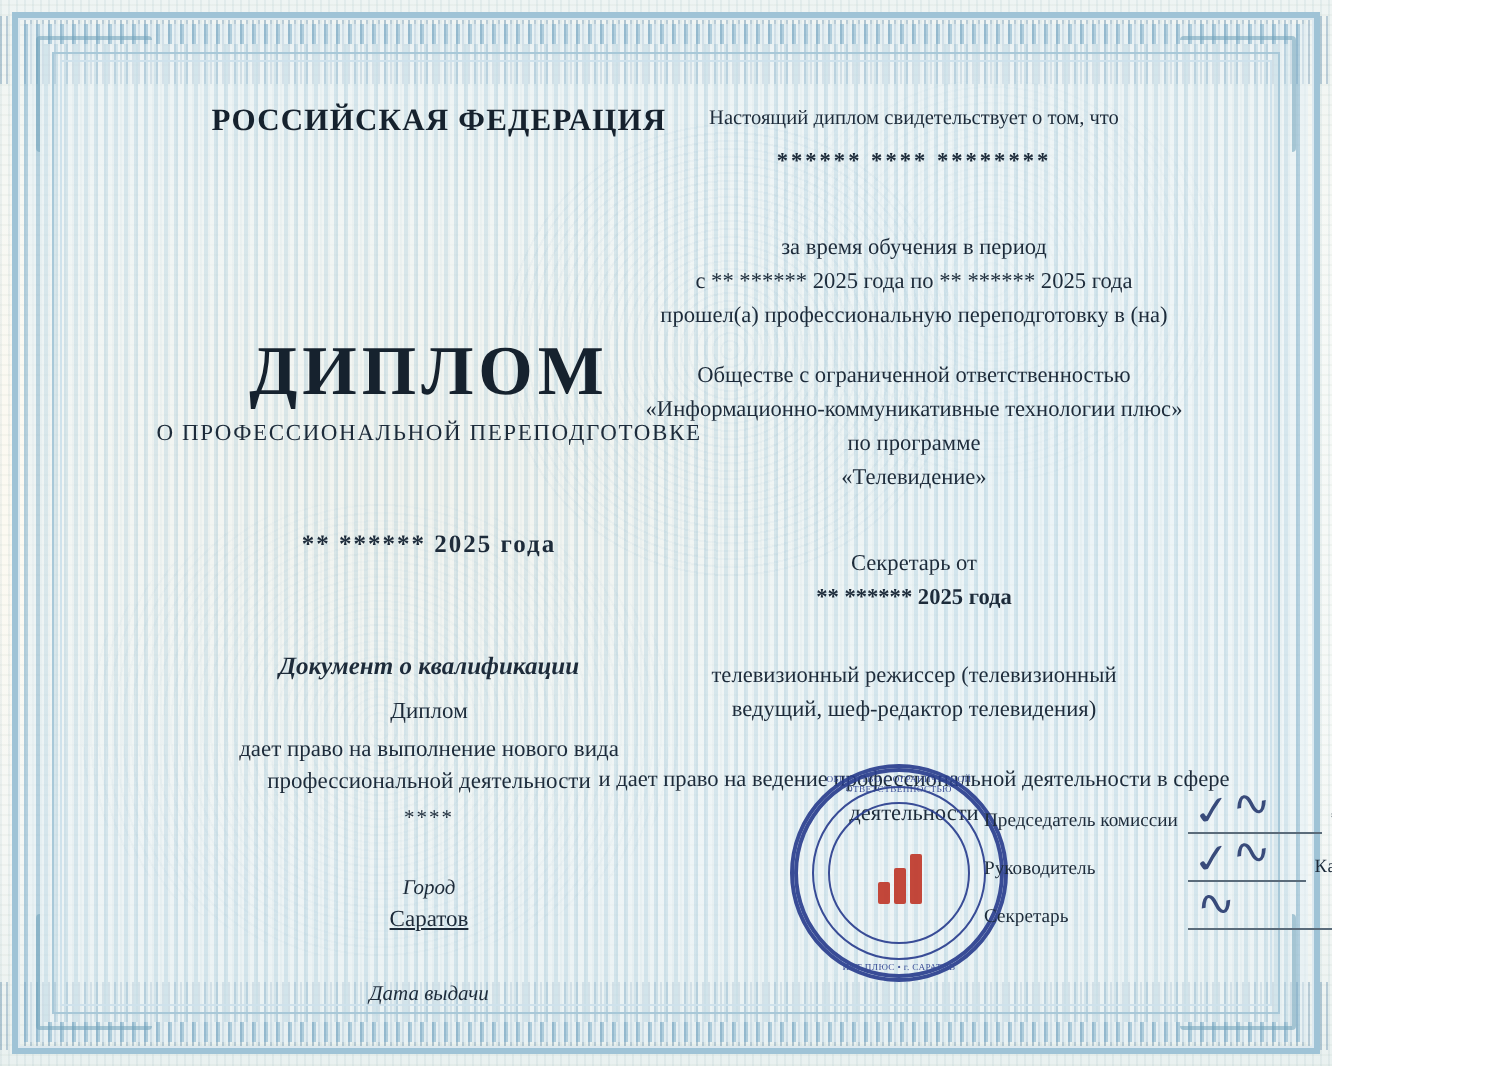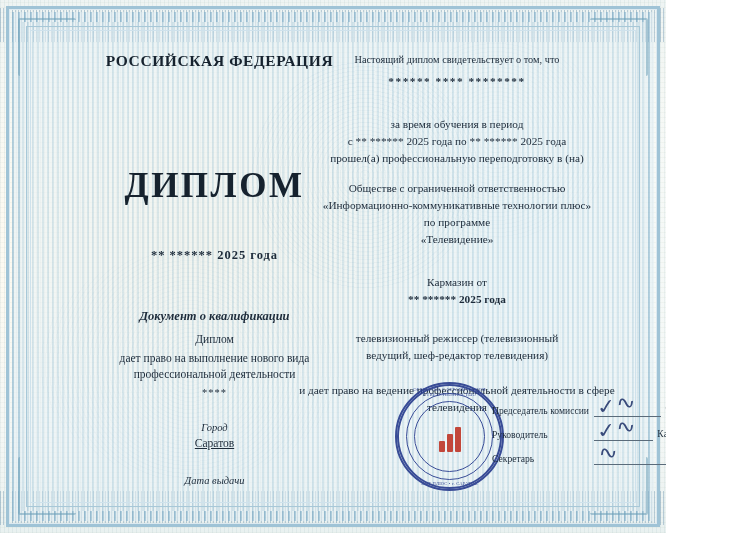--- a/index.html
+++ b/index.html
@@ -299,20 +299,21 @@
   <div class="corner tl"></div>
   <div class="corner tr"></div>
   <div class="corner bl"></div>
   <div class="corner br"></div>
 
   <div class="content">
 
     <div class="left-col">
       <div class="rf-title">РОССИЙСКАЯ ФЕДЕРАЦИЯ</div>
       <div class="diploma-word">ДИПЛОМ</div>
+      <div class="diploma-sub">О ПРОФЕССИОНАЛЬНОЙ ПЕРЕПОДГОТОВКЕ</div>
       <div class="blank-code">** ****** 2025 года</div>
 
       <div class="qual-title">Документ о квалификации</div>
       <div class="qual-line">Диплом</div>
       <div class="qual-line" style="margin-top:2px">дает право на выполнение нового вида</div>
       <div class="qual-line" style="margin-top:0">профессиональной деятельности</div>
 
       <div class="reg-value">****</div>
 
       <div class="city-label">Город</div>
@@ -335,32 +336,32 @@
       </div>
 
       <div class="r-block" style="margin-top:10px">
         <div>Обществе с ограниченной ответственностью</div>
         <div>«Информационно-коммуникативные технологии плюс»</div>
         <div>по программе</div>
         <div>«Телевидение»</div>
       </div>
 
       <div class="r-block" style="margin-top:26px">
-        <div>Кармазин от</div>
+        <div>Секретарь от</div>
         <div class="bold">** ****** 2025 года</div>
       </div>
 
       <div class="r-block" style="margin-top:22px">
         <div>телевизионный режиссер (телевизионный</div>
         <div>ведущий, шеф-редактор телевидения)</div>
       </div>
 
       <div class="r-block" style="margin-top:18px">
         <div>и дает право на ведение профессиональной деятельности в сфере</div>
-        <div>телевидения</div>
+        <div>деятельности</div>
       </div>
     </div>
 
     <div class="seal">
       <div class="ring2"></div>
       <div class="ring3"></div>
       <div class="seal-text top">ОБЩЕСТВО С ОГРАНИЧЕННОЙ ОТВЕТСТВЕННОСТЬЮ</div>
       <div class="seal-text bottom">ИКТ ПЛЮС • г. САРАТОВ</div>
       <div class="emblem">
         <i></i>

